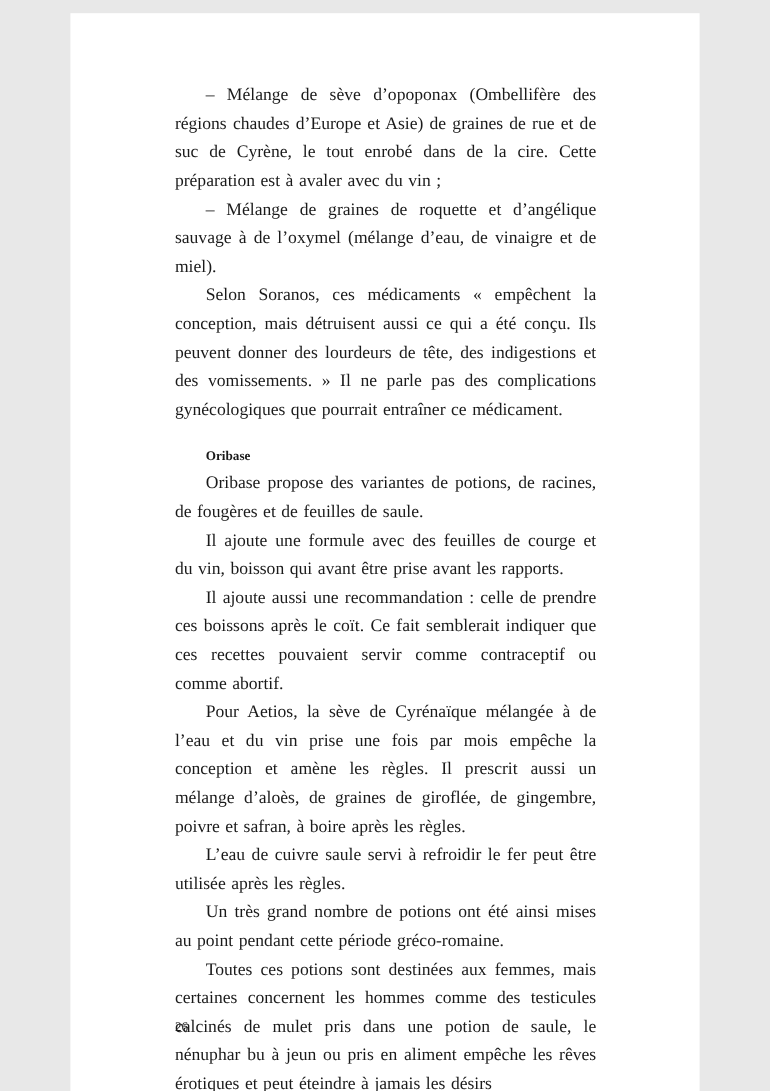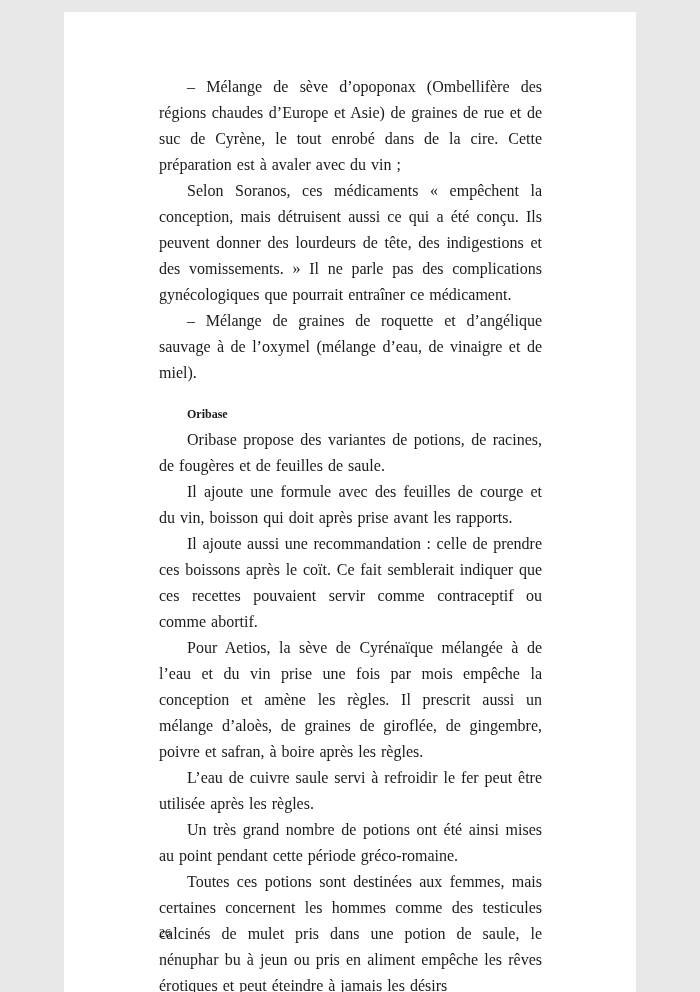--- a/index.html
+++ b/index.html
@@ -45,25 +45,25 @@
     font-size: 12px;
     line-height: 26px;
   }
 </style>
 </head>
 <body>
 
 <div class="page">
   <div class="text-body">
     <p class="para">– Mélange de sève d’opoponax (Ombellifère des régions chaudes d’Europe et Asie) de graines de rue et de suc de Cyrène, le tout enrobé dans de la cire. Cette préparation est à avaler avec du vin ;</p>
+    <p class="para">– Mélange de graines de roquette et d’angélique sauvage à de l’oxymel (mélange d’eau, de vinaigre et de miel).</p>
     <p class="para">Selon Soranos, ces médicaments « empêchent la conception, mais détruisent aussi ce qui a été conçu. Ils peuvent donner des lourdeurs de tête, des indigestions et des vomissements. » Il ne parle pas des complications gynécologiques que pourrait entraîner ce médicament.</p>
-    <p class="para">– Mélange de graines de roquette et d’angélique sauvage à de l’oxymel (mélange d’eau, de vinaigre et de miel).</p>
     <p class="heading">Oribase</p>
     <p class="para">Oribase propose des variantes de potions, de racines, de fougères et de feuilles de saule.</p>
-    <p class="para">Il ajoute une formule avec des feuilles de courge et du vin, boisson qui doit après prise avant les rapports.</p>
+    <p class="para">Il ajoute une formule avec des feuilles de courge et du vin, boisson qui avant être prise avant les rapports.</p>
     <p class="para">Il ajoute aussi une recommandation : celle de prendre ces boissons après le coït. Ce fait semblerait indiquer que ces recettes pouvaient servir comme contraceptif ou comme abortif.</p>
     <p class="para">Pour Aetios, la sève de Cyrénaïque mélangée à de l’eau et du vin prise une fois par mois empêche la conception et amène les règles. Il prescrit aussi un mélange d’aloès, de graines de giroflée, de gingembre, poivre et safran, à boire après les règles.</p>
     <p class="para">L’eau de cuivre saule servi à refroidir le fer peut être utilisée après les règles.</p>
     <p class="para">Un très grand nombre de potions ont été ainsi mises au point pendant cette période gréco-romaine.</p>
     <p class="para">Toutes ces potions sont destinées aux femmes, mais certaines concernent les hommes comme des testicules calcinés de mulet pris dans une potion de saule, le nénuphar bu à jeun ou pris en aliment empêche les rêves érotiques et peut éteindre à jamais les désirs</p>
   </div>
   <div class="page-number">26</div>
 </div>
 
 </body></html>

